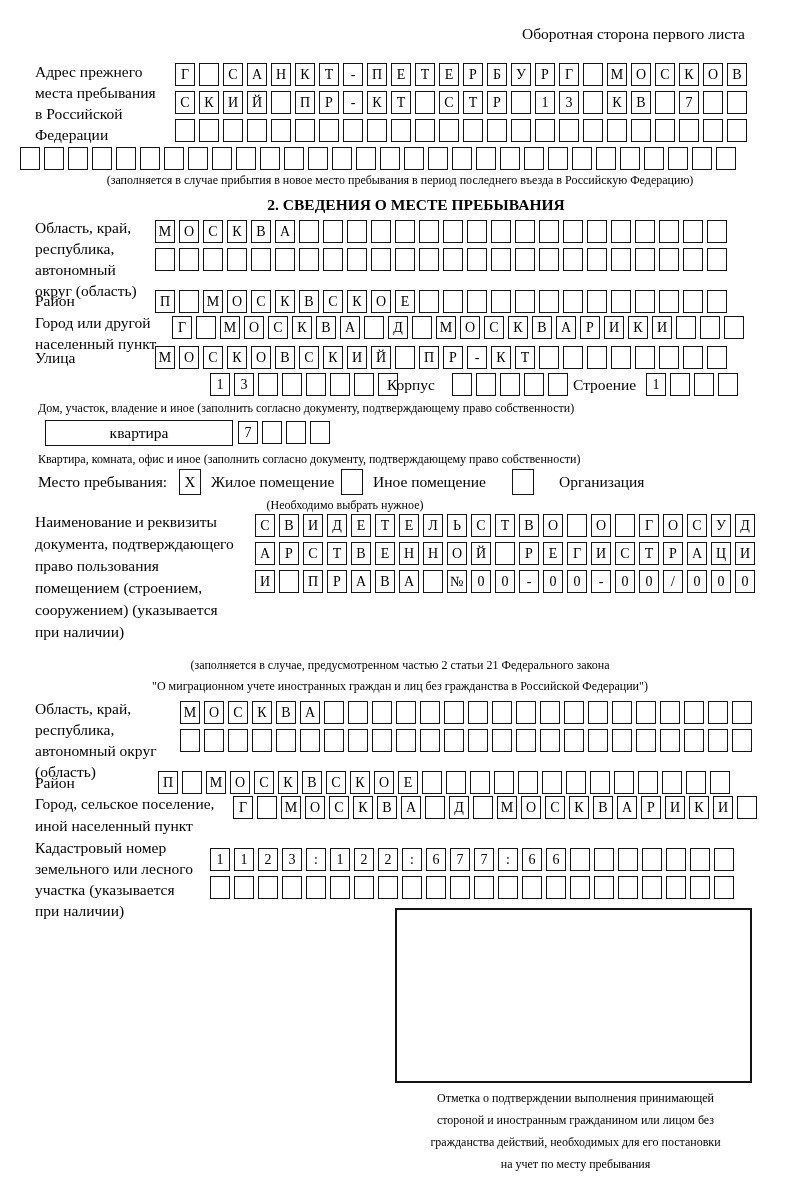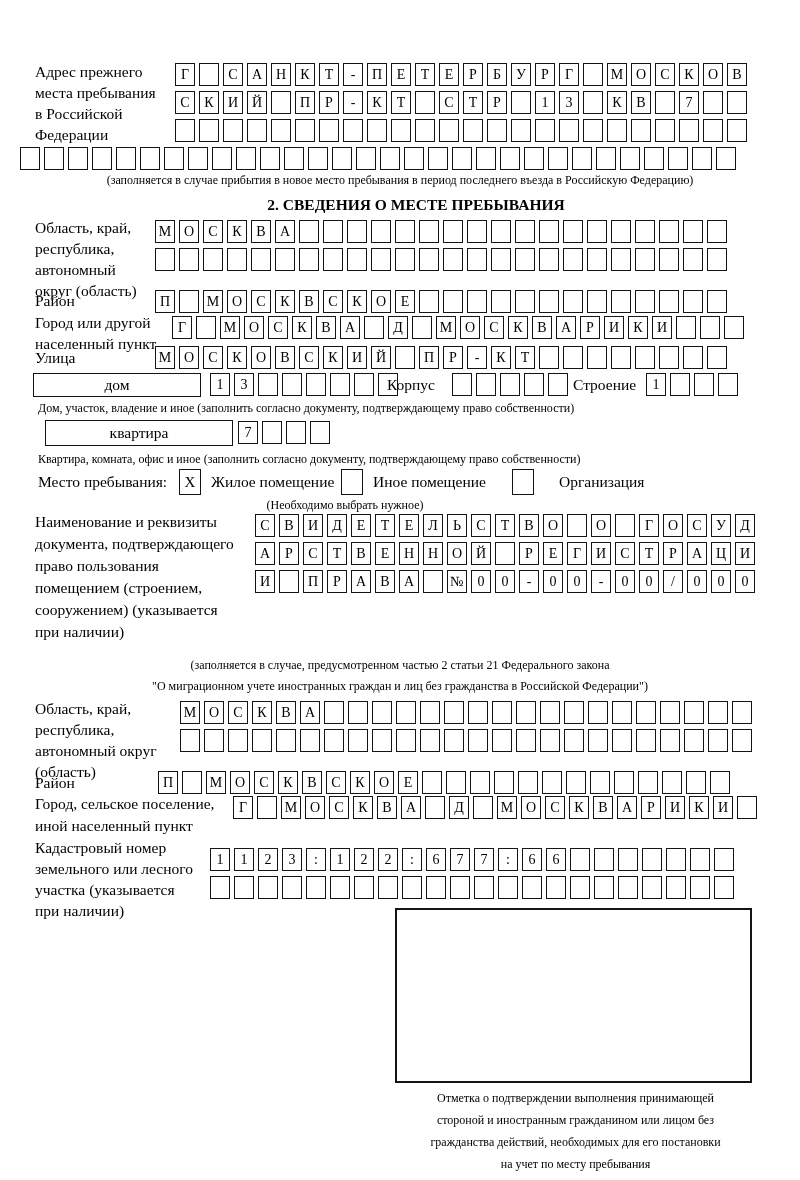--- a/index.html
+++ b/index.html
@@ -16,20 +16,21 @@
         align-items:center;justify-content:center;font-size:15.5px;background:#fff;}
   .checkbox{position:absolute;width:22px;height:26px;border:1.6px solid #141414;box-sizing:border-box;
         display:flex;align-items:center;justify-content:center;font-size:15px;background:#fff;}
   .center{text-align:center;}
 </style>
 </head>
 <body>
 
 <div class="page">
 
+  <div class="abs lbl" style="top:24px;left:400px;width:345px;text-align:right;">Оборотная сторона первого листа</div>
 
   <div class="abs lbl" style="top:62px;left:35px;">Адрес прежнего</div>
   <div class="abs lbl" style="top:83px;left:35px;">места пребывания</div>
   <div class="abs lbl" style="top:104px;left:35px;">в Российской</div>
   <div class="abs lbl" style="top:125px;left:35px;">Федерации</div>
 
   <div class="cellrow" style="top:63px;left:175px;">
       <div class="cell">Г</div>
       <div class="cell"></div>
       <div class="cell">С</div>
@@ -279,21 +280,20 @@
       <div class="cell"></div>
       <div class="cell"></div>
       <div class="cell"></div>
       <div class="cell"></div>
       <div class="cell"></div>
       <div class="cell"></div>
       <div class="cell"></div>
       <div class="cell"></div>
     </div>
 
-  <div class="widebox" style="top:373px;left:33px;width:168px;height:24px;">дом</div>
   <div class="cellrow" style="top:373px;left:210px;">
       <div class="cell">1</div>
       <div class="cell">3</div>
       <div class="cell"></div>
       <div class="cell"></div>
       <div class="cell"></div>
       <div class="cell"></div>
       <div class="cell"></div>
       <div class="cell"></div>
     </div>

